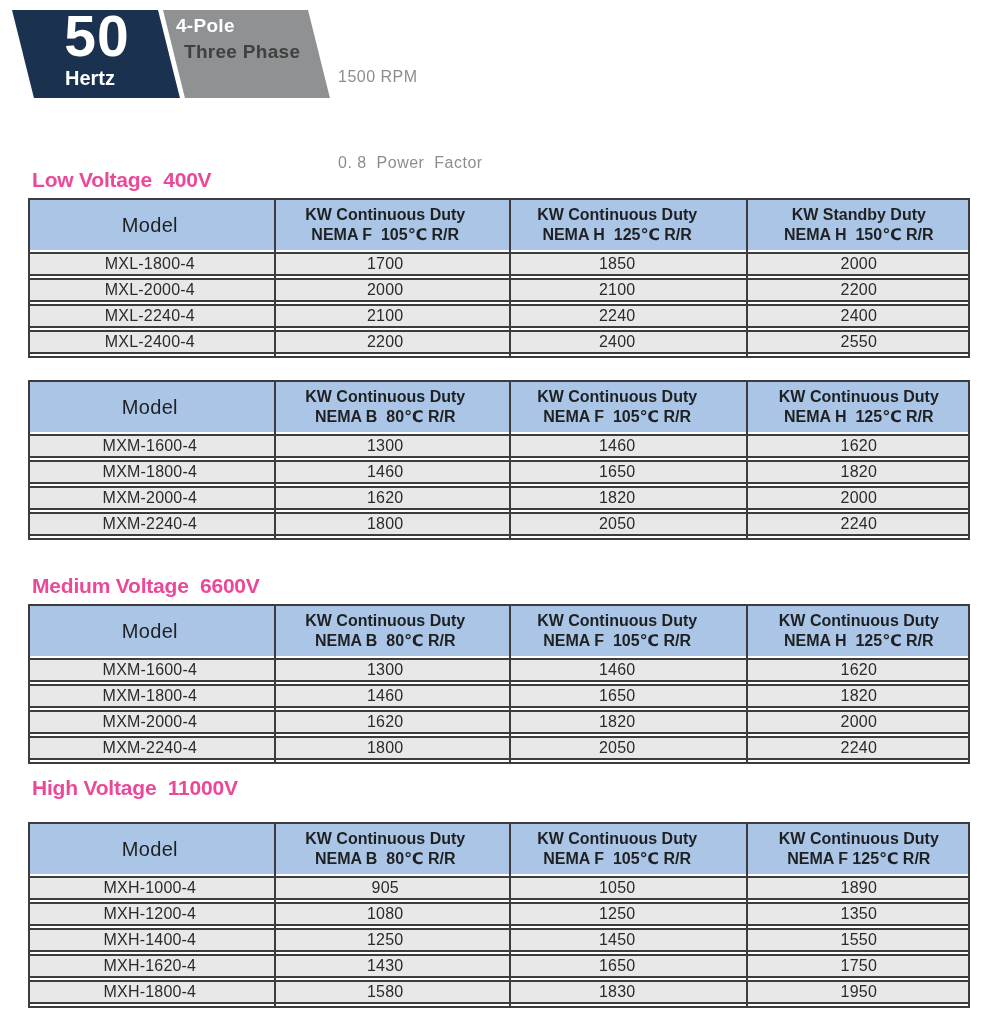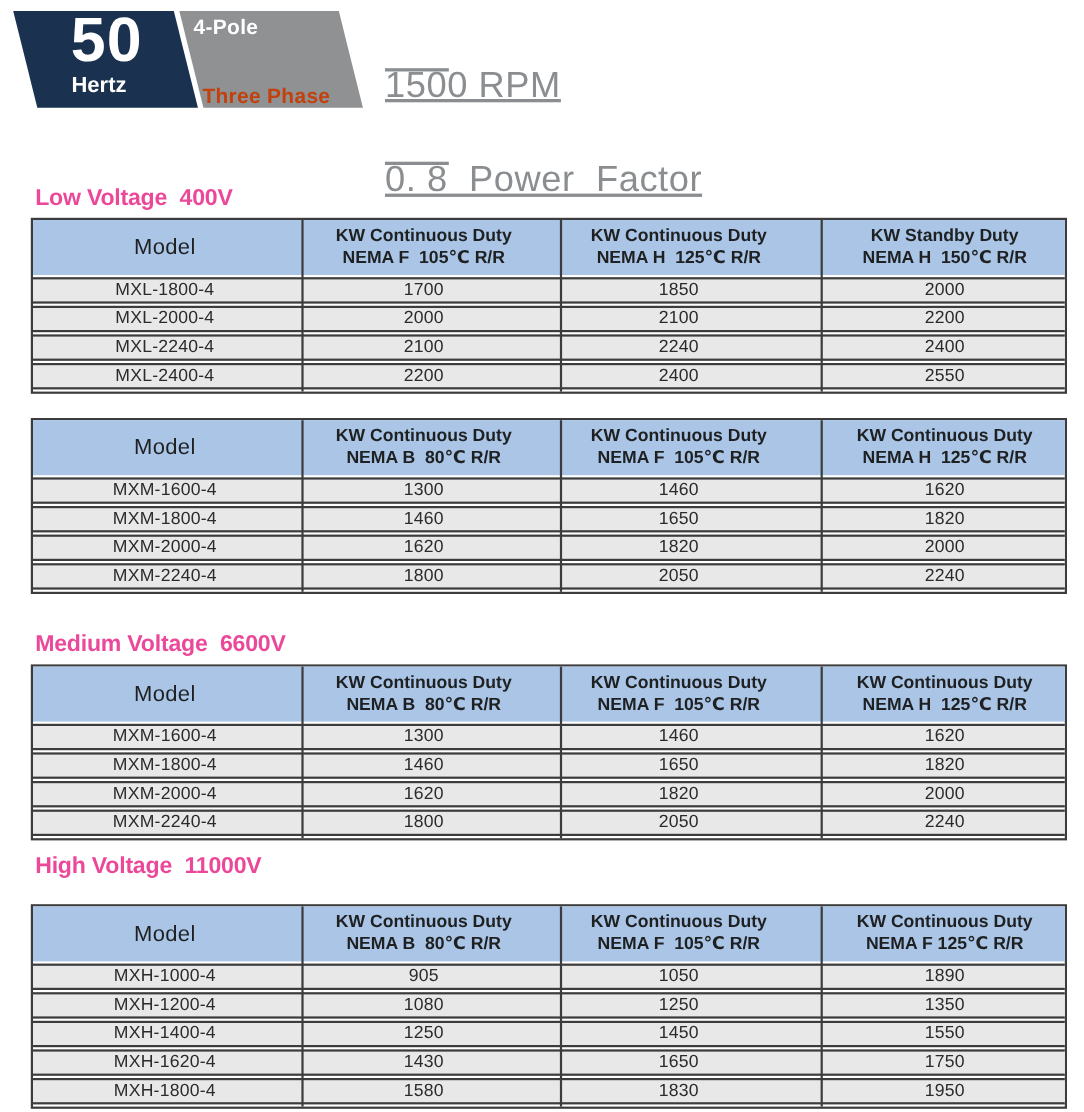--- a/index.html
+++ b/index.html
@@ -9,23 +9,23 @@
   
   .banner{position:absolute;left:0;top:0;width:985px;height:112px;}
   .shape{position:absolute;top:10px;height:88px;transform:skewX(14deg);transform-origin:top left;}
   .shape.navy{left:12px;width:146px;background:var(--navy,#1a324f);}
   .shape.badge-gray{left:163px;width:145px;background:var(--badge-gray,#8f9193);}
   .freq-num{position:absolute;left:38px;top:5px;width:118px;text-align:center;
             font-size:57px;line-height:62px;font-weight:700;color:#ffffff;letter-spacing:1px;}
   .freq-unit{position:absolute;left:34px;top:67px;width:112px;text-align:center;
              font-size:20px;font-weight:700;color:#ffffff;}
   .pole-l1{position:absolute;left:176px;top:15px;font-size:19px;font-weight:700;color:#ffffff;letter-spacing:.3px;}
-  .pole-l2{position:absolute;left:184px;top:41px;font-size:19px;font-weight:700;color:#c2410c;letter-spacing:.3px;margin-top:37px;}
-  .specs{position:absolute;left:350px;top:6px;font-size:33px;line-height:28.5px;
-         color:var(--spec-gray,#8b8e90);letter-spacing:.5px;white-space:pre;text-decoration:underline;}
+  .pole-l2{position:absolute;left:184px;top:41px;font-size:19px;font-weight:700;color:#404040;letter-spacing:.3px;}
+  .specs{position:absolute;left:338px;top:6px;font-size:16px;line-height:28.5px;
+         color:var(--spec-gray,#8b8e90);letter-spacing:.5px;white-space:pre;}
 
   
   .sec{position:absolute;left:28px;width:942px;}
   .sec0{top:168px;} .sec1{top:374px;} .sec2{top:574px;} .sec3{top:776px;}
   .sec h2{margin:0 0 0 4px;font-size:21px;line-height:24px;font-weight:700;
           color:#ec4899;letter-spacing:-.2px;white-space:pre;}
   .tbl{position:relative;margin-top:6px;background:#ffffff;
        border:2px solid var(--line,#3c3c3e);padding-bottom:2px;}
   .sec3 .tbl{margin-top:22px;}
 

